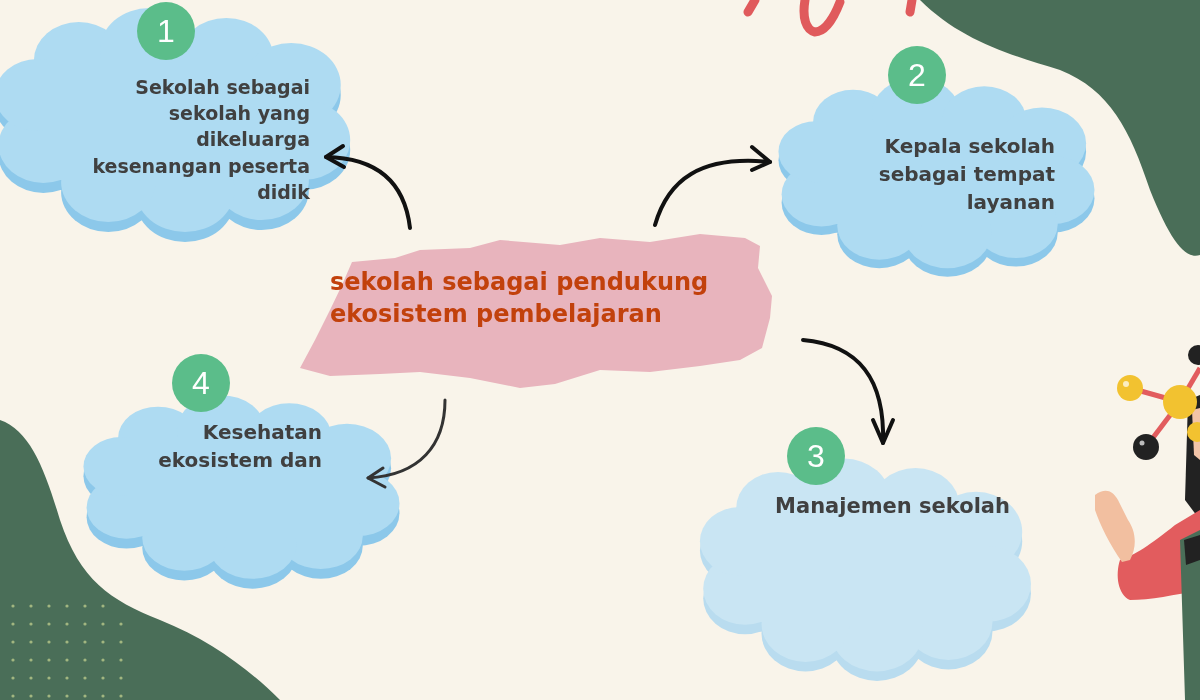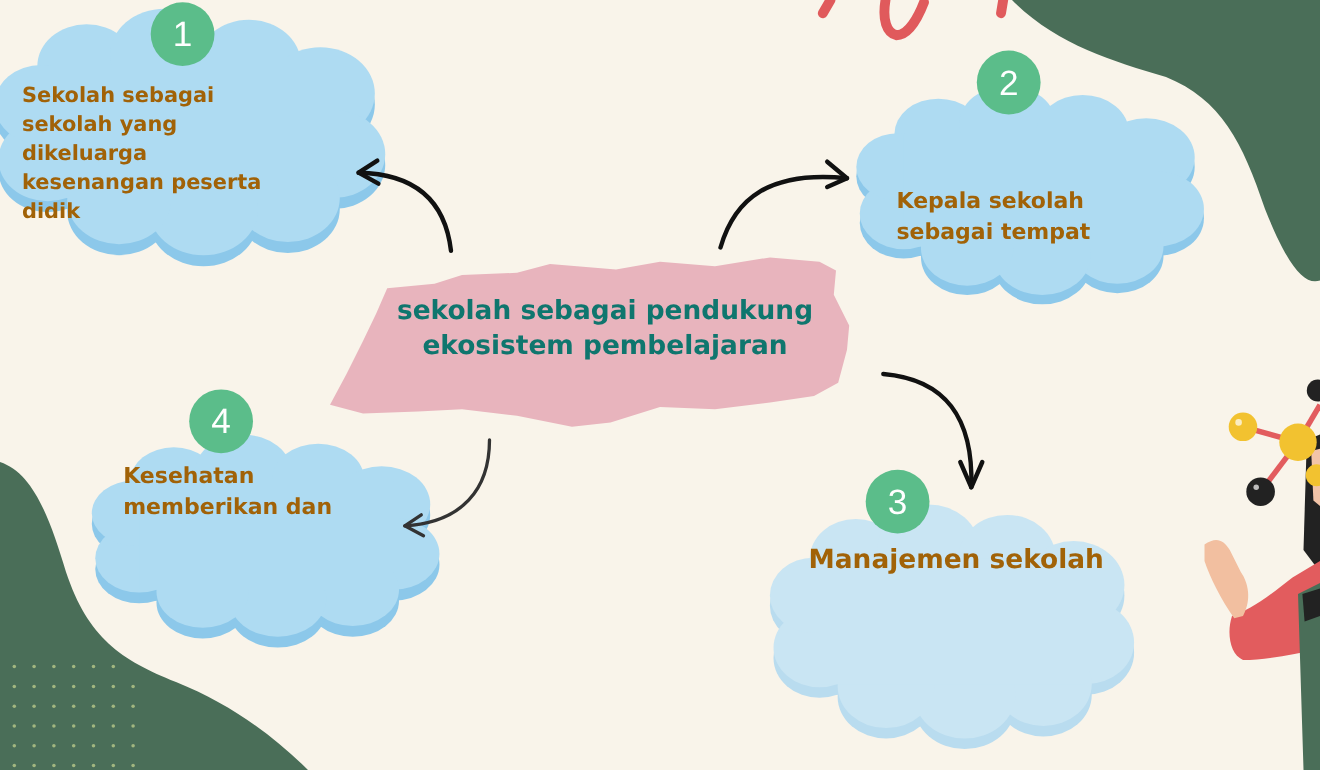--- a/index.html
+++ b/index.html
@@ -3,34 +3,34 @@
 <meta charset="utf-8">
 <style>
   html, body { margin: 0; padding: 0; }
   body {
     width: 1200px; height: 700px; overflow: hidden; position: relative;
     background: #f9f4ea;
     font-family: "Liberation Sans", "DejaVu Sans", sans-serif;
   }
   .layer { position: absolute; left: 0; top: 0; width: 1200px; height: 700px; }
   .node-text {
-    position: absolute; text-align: left; font-weight: bold;
-    color: #a16207; line-height: 1.3;
+    position: absolute; text-align: right; font-weight: bold;
+    color: #404040; line-height: 1.3;
     font-family: "DejaVu Sans", "Liberation Sans", sans-serif;
   }
   .badge {
     position: absolute; width: 58px; height: 58px; border-radius: 50%;
     background: #5bbd8a; color: #ffffff; font-size: 32px;
     display: flex; align-items: center; justify-content: center;
     font-family: "Liberation Sans", sans-serif;
   }
   .center-text {
     position: absolute; left: 330px; top: 266px; width: 440px;
-    text-align: center; font-weight: bold; font-size: 24px; line-height: 1.35;
-    color: #0f766e; font-family: "DejaVu Sans", "Liberation Sans", sans-serif;
+    font-weight: bold; font-size: 24px; line-height: 1.35;
+    color: #c2410c; font-family: "DejaVu Sans", "Liberation Sans", sans-serif;
   }
 </style>
 </head>
 <body>
 
 <svg class="layer" viewBox="0 0 1200 700">
 
   <path d="M920,0 C960,40 1010,55 1060,70 C1110,90 1130,130 1150,190 C1170,240 1185,260 1200,255 L1200,0 Z" fill="#4a6e58"></path>
 
   <path d="M0,420 C30,430 45,470 60,520 C80,580 110,600 160,620 C210,640 250,670 280,700 L0,700 Z" fill="#4a6e58"></path>
@@ -190,30 +190,31 @@
   </div>
 
 <div class="node-text" style="left:20px; top:74px; width:290px; font-size:19px; line-height:1.38;">
   <div>Sekolah sebagai</div>
   <div>sekolah yang</div>
   <div>dikeluarga</div>
   <div>kesenangan peserta</div>
   <div>didik</div>
 </div>
 
-<div class="node-text" style="left:815px; top:132px; width:240px; font-size:20px; line-height:1.4;margin-top:36px;">
+<div class="node-text" style="left:815px; top:132px; width:240px; font-size:20px; line-height:1.4;">
   <div>Kepala sekolah</div>
   <div>sebagai tempat</div>
-</div>
-
-<div class="node-text" style="left:735px; top:493px; width:275px; font-size:24px;">
+  <div>layanan</div>
+</div>
+
+<div class="node-text" style="left:735px; top:493px; width:275px; font-size:21px;">
   <div>Manajemen sekolah</div>
 </div>
 
 <div class="node-text" style="left:112px; top:418px; width:210px; font-size:20px; line-height:1.4;">
   <div>Kesehatan</div>
-  <div>memberikan dan</div>
+  <div>ekosistem dan</div>
 </div>
 
 <div class="center-text">
   <div>sekolah sebagai pendukung</div>
   <div>ekosistem pembelajaran</div>
 </div>
 
 </body></html>

